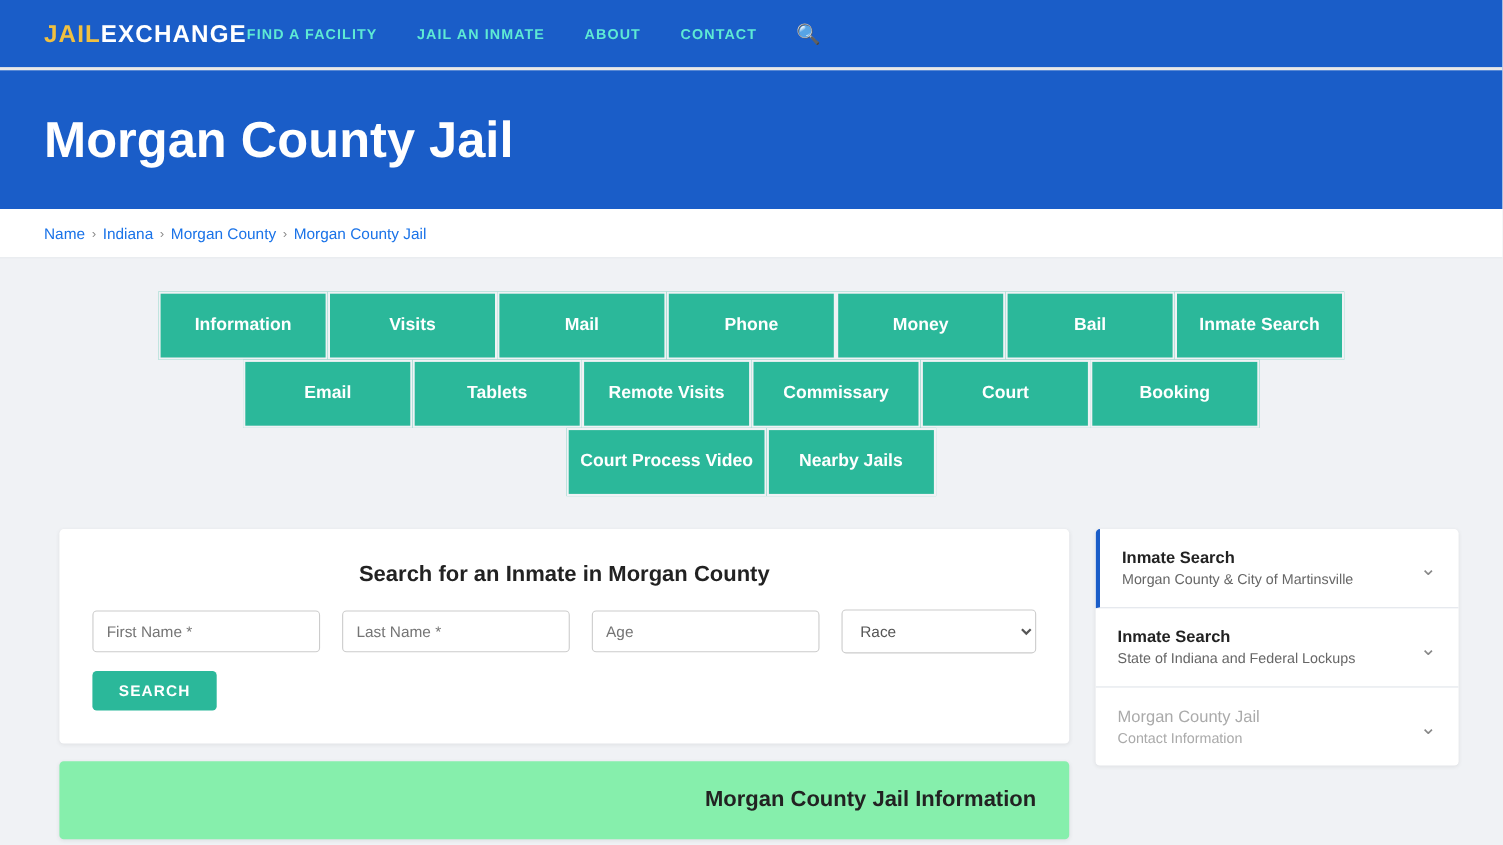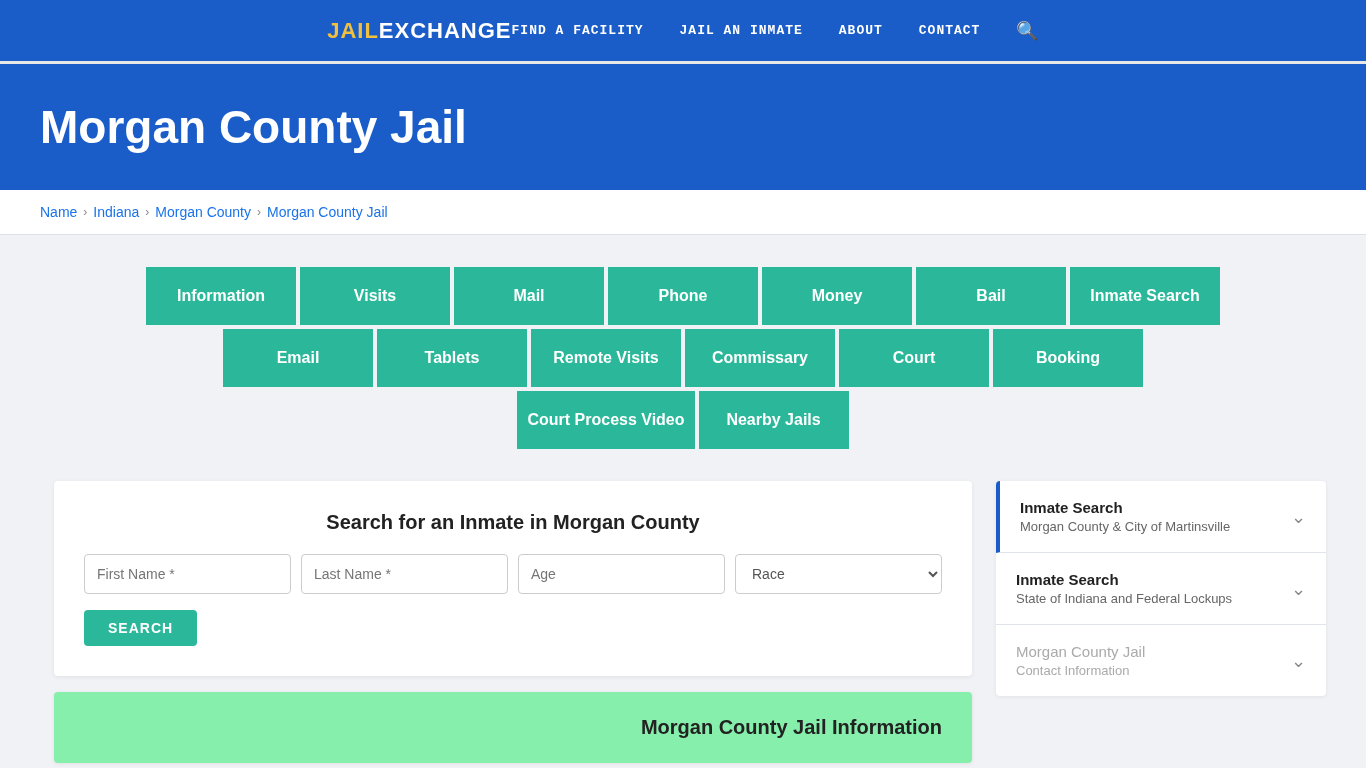--- a/index.html
+++ b/index.html
@@ -3,45 +3,44 @@
   <meta charset="utf-8">
   <style>
     * { box-sizing: border-box; margin: 0; padding: 0; }
     body { font-family: Arial, sans-serif; background: #f0f2f5; color: #333; }
 
     
     .navbar {
       background: #1a5dc8;
       display: flex;
       align-items: center;
-      justify-content: center;
+      justify-content: flex-start;
       padding: 0 40px;
       height: 64px;
       border-bottom: 3px solid #e8e8e8;
     }
     .logo {
       font-size: 22px;
       font-weight: 900;
       color: #fff;
       letter-spacing: 1px;
     }
     .logo span { color: #f0c040; }
     .nav-links {
       display: flex;
       align-items: center;
       gap: 36px;
     }
     .nav-link {
-      color: #ffffff;
+      color: #5eead4;
       font-size: 13px;
       font-weight: 700;
       letter-spacing: 1px;
       text-decoration: none;
       cursor: pointer;
-      font-family: Liberation Mono, monospace;
     }
     .nav-search-icon {
       color: #fff;
       font-size: 18px;
       cursor: pointer;
     }
 
     
     .hero {
       background: #1a5dc8;
@@ -137,22 +136,23 @@
     }
     .search-box h2 {
       font-size: 20px;
       font-weight: 700;
       text-align: center;
       margin-bottom: 20px;
       color: #222;
     }
     .search-fields {
       display: flex;
-      gap: 10px;
+      gap: 20px;
       margin-bottom: 16px;
+      align-items: center;
     }
     .search-fields input, .search-fields select {
       border: 1px solid #ccc;
       border-radius: 4px;
       padding: 10px 12px;
       font-size: 14px;
       color: #555;
       flex: 1;
     }
     .search-fields select {

